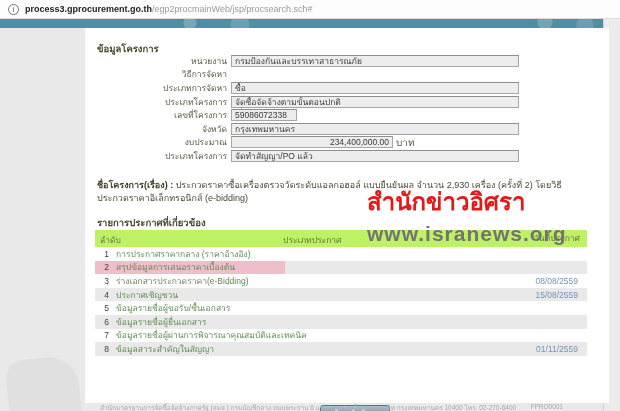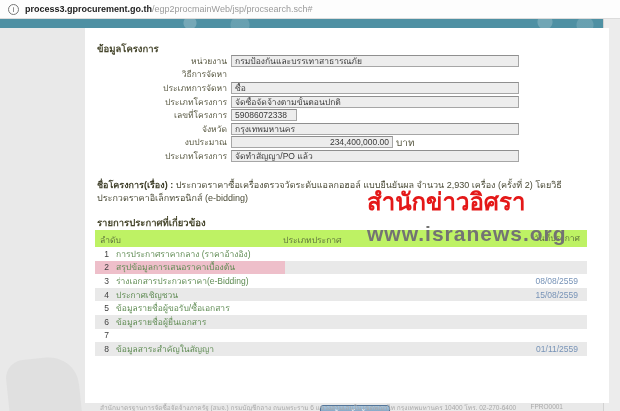--- a/index.html
+++ b/index.html
@@ -162,28 +162,29 @@
           <span class="t-name">ร่างเอกสารประกวดราคา(e-Bidding)</span>
           <span class="t-date">08/08/2559</span>
         </div>
         <div class="t-row alt">
           <span class="t-no">4</span>
           <span class="t-name">ประกาศเชิญชวน</span>
           <span class="t-date">15/08/2559</span>
         </div>
         <div class="t-row">
           <span class="t-no">5</span>
-          <span class="t-name">ข้อมูลรายชื่อผู้ขอรับ/ซื้อเอกสาร</span>
+          <span class="t-name">ข้อมูลรายชื่อผู้ขอรับ/ซื้นเอกสาร</span>
         </div>
         <div class="t-row alt">
           <span class="t-no">6</span>
           <span class="t-name">ข้อมูลรายชื่อผู้ยื่นเอกสาร</span>
         </div>
         <div class="t-row">
           <span class="t-no">7</span>
+          <span class="t-name">ข้อมูลรายชื่อผู้ผ่านการพิจารณาคุณสมบัติและเทคนิค</span>
         </div>
         <div class="t-row alt">
           <span class="t-no">8</span>
           <span class="t-name">ข้อมูลสาระสำคัญในสัญญา</span>
           <span class="t-date">01/11/2559</span>
         </div>
       </div>
   </div>
 
 </div>

